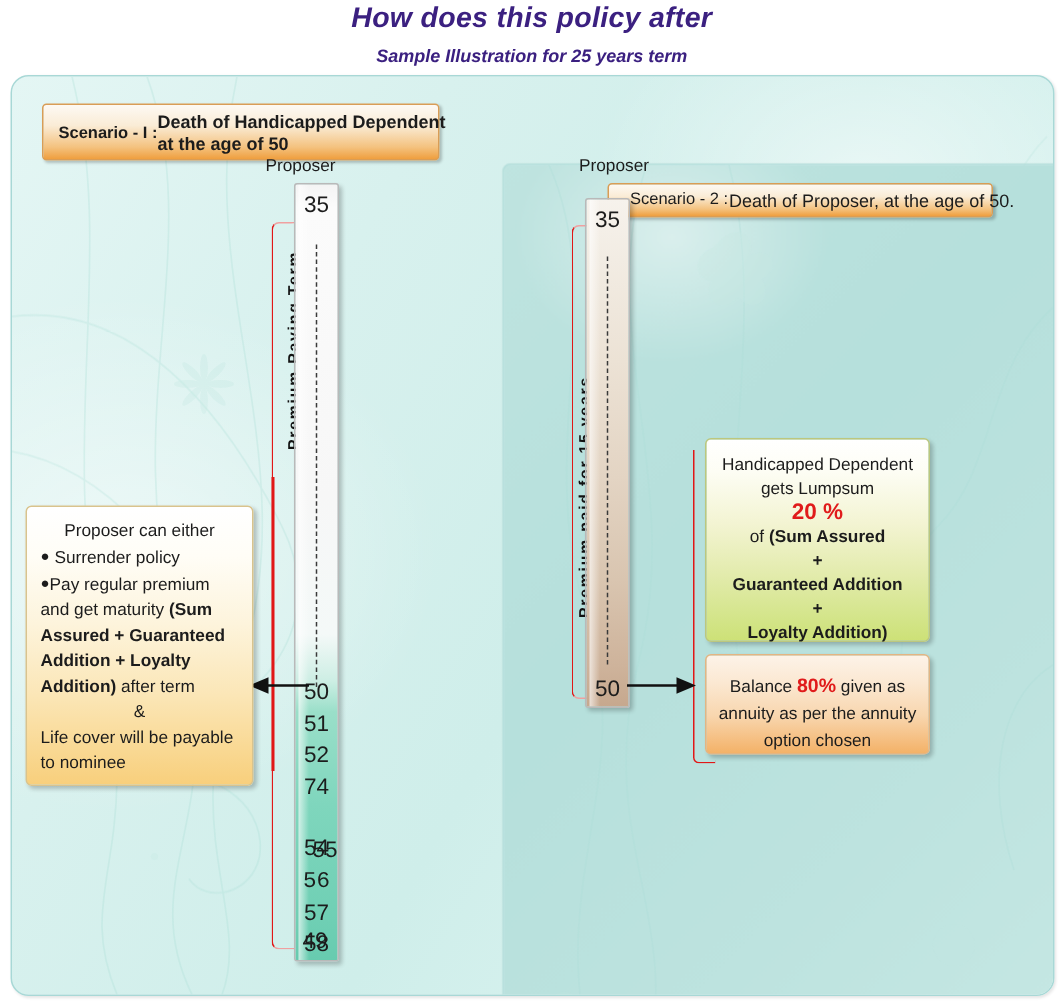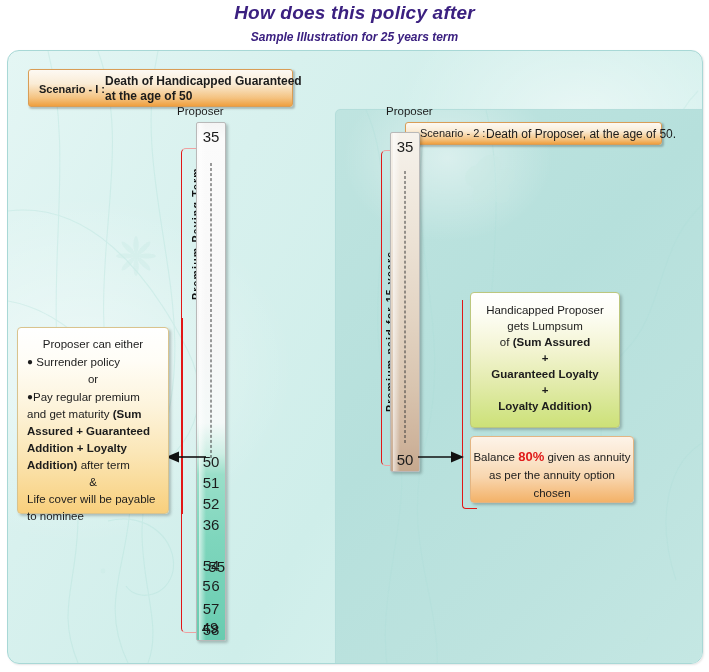--- a/index.html
+++ b/index.html
@@ -212,21 +212,21 @@
   #arrow-right { left: 418px; top: 450px; }
 
   
   .content-box {
     position: absolute;
     border-radius: 4px;
     box-shadow: 2px 2px 3px rgba(0,0,0,0.22);
     box-sizing: border-box;
   }
   #left-info-box {
-    left: 17px; top: 327px;
+    left: 17px; top: 337px;
     width: 152px; height: 187px;
     border: 1px solid #d9c38d;
     background: linear-gradient(to bottom,
         #ffffff 0%, #fffdf6 18%, #fdf4dc 42%,
         #fbe6b6 68%, #f9d892 88%, #f8cf7c 100%);
     padding: 8px 9px 0 9px;
     font-size: 11.5px;
     color: #1c1c1c;
     line-height: 17px;
   }
@@ -238,21 +238,21 @@
         #ffffff 0%, #fdfdf4 16%, #f3f4d2 42%,
         #e2ebab 68%, #d4e58b 88%, #cde177 100%);
     text-align: center;
     font-size: 11.5px;
     color: #1c1c1c;
     padding-top: 9px;
     line-height: 16px;
   }
   #orange-box {
     left: 470px; top: 436px;
-    width: 164px; height: 67px;
+    width: 150px; height: 67px;
     border: 1px solid #e3b583;
     background: linear-gradient(to bottom,
         #fdf3e8 0%, #fbe8d2 28%, #f8d6ae 62%, #f5bd7e 88%, #f3b268 100%);
     text-align: center;
     font-size: 11.5px;
     color: #1c1c1c;
     padding-top: 11px;
     line-height: 18px;
   }
   .bullet { font-size: 10px; vertical-align: 1px; }
@@ -324,41 +324,41 @@
 
     <div class="scenario-box" id="scenario2-box" style="left:69px; top:12px;">
       <span class="sc-label" id="scenario2-key">Scenario - 2 :</span>
       <span class="sc-label" id="scenario2-text">Death of Proposer, at the age of 50.</span>
     </div>
   </div>
 
   <div class="scenario-box" id="scenario1-box" style="left:20px; top:18px;font-weight:bold;">
     <span class="sc-label" id="scenario1-key">Scenario - I :</span>
     <span class="sc-label" id="scenario1-text">
-      <span>Death of Handicapped Guaranteed</span><br>
+      <span>Death of Handicapped Dependent</span><br>
       <span>at the age of  50</span>
     </span>
   </div>
 </div>
 
 <div class="proposer-cap" id="proposer-left">Proposer</div>
 <div class="proposer-cap" id="proposer-right">Proposer</div>
 
 <div class="bracket" id="bracket-left"></div>
 <div class="red-rule" id="red-rule-left"></div>
 <div class="rot-label" id="ppt-label">Premium Paying Term</div>
 
 <div class="bar" id="bar-left">
   <div class="bar-gloss"></div>
   <div class="dashline" id="dash-left"></div>
   <div class="tick" style="top:5px;">35</div>
   <div class="tick" style="top:330px;">50</div>
   <div class="tick" style="top:351px;">51</div>
   <div class="tick" style="top:372px;">52</div>
-  <div class="tick" style="top:393px;">36</div>
+  <div class="tick" style="top:393px;">74</div>
   <div class="tick" style="top:434px;">54</div>
   <div class="tick" style="top:435px;text-align:right;">55</div>
   <div class="tick" style="top:456px;font-family:Liberation Mono, monospace;">56</div>
   <div class="tick" style="top:477px;">57</div>
   <div class="tick" style="top:498px;">58</div>
   <div class="tick" style="top:493px; top:493px;"></div>
 </div>
 
 <div class="tick" style="position:absolute; left:196px; top:619px;">49</div>
 
@@ -382,35 +382,35 @@
   <line x1="0" y1="7" x2="34" y2="7" stroke="#111" stroke-width="1.6"></line>
   <polygon points="46,7 33,1.5 33,12.5" fill="#111"></polygon>
 </svg>
 
 <div class="content-box" id="left-info-box">
   <div class="center">Proposer can either</div>
   <div>
     <span class="bullet">●</span>
     <span>Surrender policy</span>
   </div>
-  <div class="center">or</div>
   <div>
     <span class="bullet">●</span><span>Pay regular premium and get maturity </span><span class="b">(Sum Assured + Guaranteed Addition + Loyalty Addition)</span><span> after term</span>
   </div>
   <div class="center">&amp;</div>
   <div>Life cover will be payable to nominee</div>
 </div>
 
 <div class="content-box" id="green-box">
-  <div>Handicapped Proposer</div>
+  <div>Handicapped Dependent</div>
   <div>gets Lumpsum</div>
+  <div class="red-pct">20 %</div>
   <div class="b">
     <span style="font-weight:normal;">of&nbsp;</span><span>(Sum Assured</span>
   </div>
   <div class="b">+</div>
-  <div class="b">Guaranteed Loyalty</div>
+  <div class="b">Guaranteed Addition</div>
   <div class="b">+</div>
   <div class="b">Loyalty Addition)</div>
 </div>
 
 <div class="content-box" id="orange-box">
   <span>Balance </span><span class="red-pct-sm">80%</span><span> given as annuity as per the annuity option chosen</span>
 </div>
 
 </body></html>

